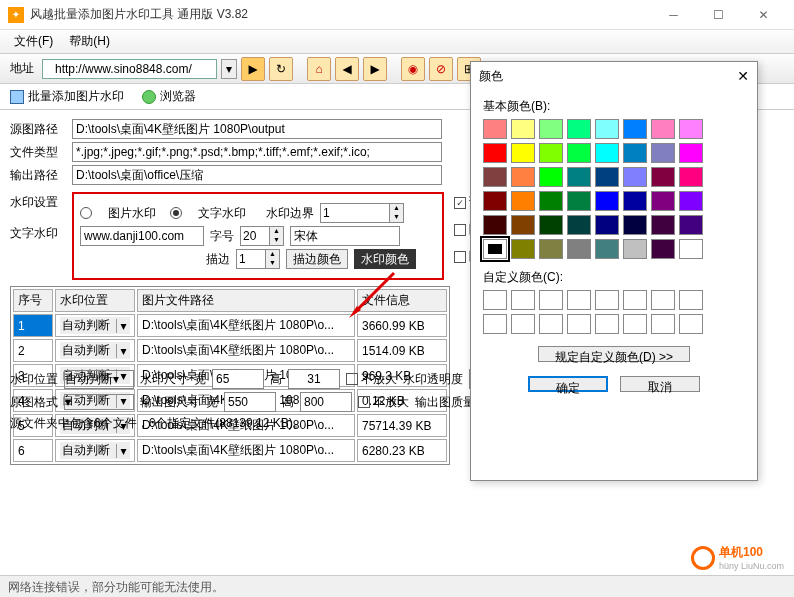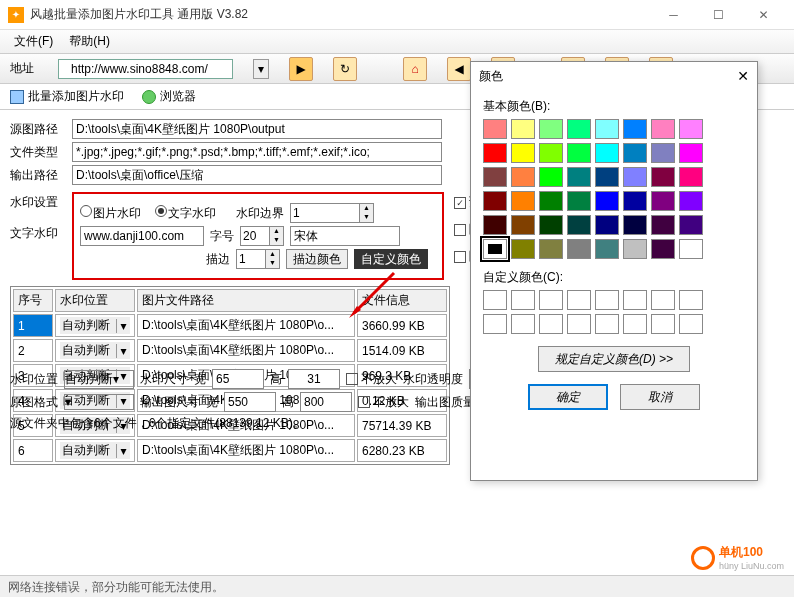--- a/index.html
+++ b/index.html
@@ -4,34 +4,34 @@
 <style>
 * { box-sizing: border-box; margin: 0; padding: 0; font-family: "Microsoft YaHei", SimSun, sans-serif; font-size: 12px; }
 body { background: #fff; width: 794px; height: 597px; overflow: hidden; position: relative; }
 .titlebar { height: 30px; background: #fff; display: flex; align-items: center; padding: 0 8px; border-bottom: 1px solid #e0e0e0; }
 .titlebar .icon { width: 16px; height: 16px; background: #ff9900; margin-right: 6px; display: inline-flex; align-items: center; justify-content: center; color: #fff; font-size: 10px; }
 .titlebar .title { flex: 1; color: #333; }
 .titlebar .win-btns { display: flex; }
 .titlebar .win-btn { width: 45px; height: 30px; display: flex; align-items: center; justify-content: center; color: #666; cursor: pointer; }
 .menubar { height: 24px; background: linear-gradient(#fdfdfd,#f0f0f0); display: flex; align-items: center; padding: 0 6px; border-bottom: 1px solid #ccc; }
 .menubar .menu-item { padding: 2px 8px; cursor: pointer; }
-.toolbar { height: 30px; background: linear-gradient(#fdfdfd,#eaeaea); display: flex; align-items: center; padding: 2px 6px; gap: 20px; border-bottom: 1px solid #ccc; }
+.toolbar { height: 30px; background: linear-gradient(#fdfdfd,#eaeaea); display: flex; align-items: center; padding: 2px 6px; gap: 4px; border-bottom: 1px solid #ccc; }
 .toolbar .lbl { padding: 1px 4px; }
 .toolbar input.addr { width: 175px; height: 20px; border: 1px solid #7a9; padding: 1px 12px; }
 .toolbar .drop { width: 16px; height: 20px; border: 1px solid #999; background: #eee; display:flex; align-items:center; justify-content:center; }
 .toolbar .tbtn { width: 24px; height: 24px; border: 1px solid #c96; background: #ffe8b0; display: flex; align-items: center; justify-content: center; cursor: pointer; border-radius: 2px; }
 .tabbar { height: 26px; display: flex; align-items: center; padding: 2px 6px; gap: 10px; border-bottom: 1px solid #ccc; }
 .tabbar .tab { display: flex; align-items: center; gap: 4px; padding: 2px 4px; }
 .tabbar .tic { width: 14px; height: 14px; }
 .content { position: relative; padding: 6px 10px; }
 .row { display: flex; align-items: center; gap: 6px; margin: 3px 0; }
 .row .rlabel { width: 56px; text-align: left; }
 .row input[type=text] { height: 20px; border: 1px solid #888; padding: 1px 3px; }
 .wm-box { border: 2px solid #d00; padding: 6px; margin-top: 4px; position: relative; }
-.radio { display: inline-flex; align-items: flex-start; gap: 1px; margin-right:8px;}
+.radio { display: inline-flex; align-items: center; gap: 16px; margin-right:8px;}
 .radio .dot { width: 12px; height: 12px; border: 1px solid #555; border-radius: 50%; display:flex; align-items:center; justify-content:center;}
 .radio .dot.on::after { content:""; width:6px; height:6px; background:#333; border-radius:50%; }
 .spin { display:inline-flex; }
 .spin input { width: 30px; height: 20px; border:1px solid #888; text-align:left; padding:1px 2px;}
 .spin .sp { width:14px; height:20px; border:1px solid #888; border-left:none; display:flex; flex-direction:column;}
 .spin .sp div { flex:1; font-size:7px; text-align:center; line-height:8px; background:#eee;}
 .chk { display:inline-flex; align-items:center; gap:3px; }
 .chk .box { width:12px; height:12px; border:1px solid #555; display:flex; align-items:center; justify-content:center; font-size:9px; color:#333;}
 .btn-small { height:20px; padding: 1px 6px; border:1px solid #888; background:#eee; cursor:pointer;}
 .btn-dark { background:#333; color:#fff; border:1px solid #333; padding:1px 6px; height:20px;}
@@ -53,21 +53,21 @@
 .color-dlg { position:absolute; left:470px; top:61px; width:288px; height:420px; background:#fff; border:1px solid #888; box-shadow:2px 2px 8px rgba(0,0,0,0.2); z-index:100;}
 .color-dlg .cd-title { height:28px; display:flex; align-items:center; padding:0 8px; }
 .color-dlg .cd-title span:first-child { flex:1; }
 .color-dlg .cd-close { cursor:pointer; font-size:14px;}
 .color-dlg .cd-body { padding:8px 12px; }
 .color-grid { display:grid; grid-template-columns: repeat(8, 24px); gap:4px; margin:4px 0 10px;}
 .color-grid .sw { width:24px; height:20px; border:1px solid #888; cursor:pointer;}
 .color-grid .sw.sel { outline:2px solid #000; outline-offset:1px; box-shadow: 0 0 0 4px #fff inset;}
 .cust-grid { display:grid; grid-template-columns: repeat(8, 24px); gap:4px; margin:4px 0;}
 .cust-grid .sw { width:24px; height:20px; border:1px solid #888; background:#fff;}
-.cd-btn { height:26px; padding:2px 16px; border:1px solid #888; background:#eee; cursor:pointer;font-style:italic;}
+.cd-btn { height:16px; padding:2px 16px; border:1px solid #888; background:#eee; cursor:pointer;}
 .cd-btn.primary { border:2px solid #0078d7;}
 </style>
 </head>
 <body>
 
 <div class="titlebar">
   <span class="icon">✦</span>
   <span class="title">风越批量添加图片水印工具 通用版 V3.82</span>
   <div class="win-btns">
     <div class="win-btn">─</div>
@@ -166,21 +166,21 @@
         <span style="width:120px"></span>
         <span>描边</span>
         <div class="spin">
             <input value="1" style="">
             <div class="sp">
               <div>▲</div>
               <div>▼</div>
             </div>
           </div>
         <button class="btn-small">描边颜色</button>
-        <button class="btn-dark">自定义颜色</button>
+        <button class="btn-dark">水印颜色</button>
       </div>
     </div>
     <div style="display:flex; flex-direction:column; gap:10px; padding:6px 0 0 4px;">
       <label class="chk">
           <span class="box">✓</span>
           <span>预览</span>
         </label>
       <label class="chk">
           <span class="box"></span>
           <span>随机字</span>

